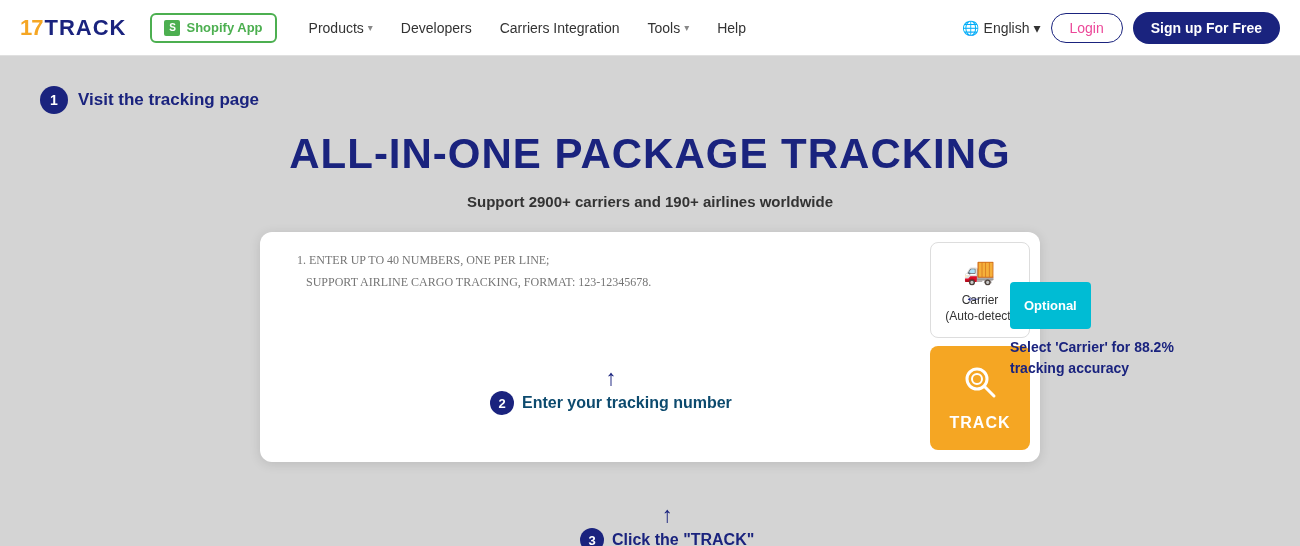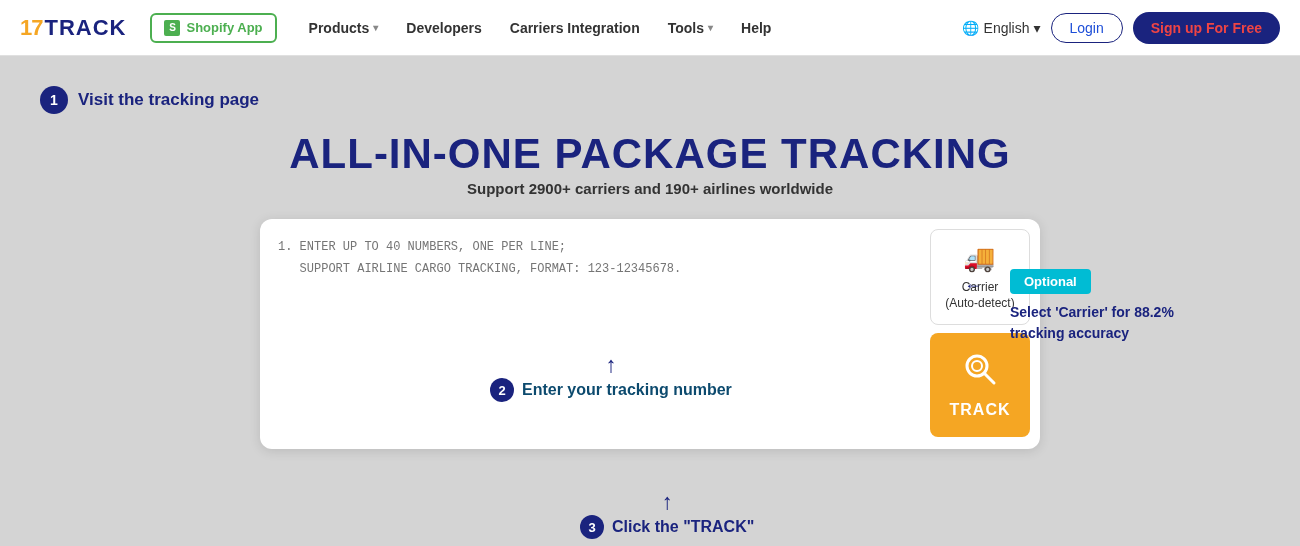--- a/index.html
+++ b/index.html
@@ -74,21 +74,20 @@
     .nav-link {
       padding: 6px 12px;
       font-size: 14px;
       color: #333;
       cursor: pointer;
       border-radius: 4px;
       display: flex;
       align-items: center;
       gap: 4px;
       white-space: nowrap;
-      font-weight: bold;
     }
     .nav-link .caret {
       font-size: 10px;
       color: #888;
     }
     .nav-right {
       display: flex;
       align-items: center;
       gap: 10px;
     }
@@ -96,30 +95,30 @@
       font-size: 14px;
       color: #333;
       display: flex;
       align-items: center;
       gap: 4px;
       cursor: pointer;
     }
     .login-btn {
       border: 1px solid #1a237e;
       background: #fff;
-      color: #1d4ed8;
+      color: #ec4899;
       border-radius: 20px;
       padding: 6px 18px;
       font-size: 14px;
       cursor: pointer;
       font-weight: 500;
     }
     .signup-btn {
       background: #1a237e;
-      color: #ef4444;
+      color: #ffffff;
       border: none;
       border-radius: 20px;
       padding: 8px 18px;
       font-size: 14px;
       cursor: pointer;
       font-weight: 600;
       white-space: nowrap;
     }
 
     
@@ -154,21 +153,21 @@
       color: #1a237e;
     }
 
     
     .page-title {
       text-align: center;
       font-size: 42px;
       font-weight: 900;
       color: #1a237e;
       letter-spacing: 1px;
-      margin-bottom: 2px;
+      margin-bottom: 15px;
     }
     .page-subtitle {
       text-align: center;
       font-size: 15px;
       color: #333;
       font-weight: 600;
       margin-bottom: 22px;
     }
 
     
@@ -182,27 +181,28 @@
       box-shadow: 0 2px 12px rgba(0,0,0,0.12);
       overflow: visible;
       padding: 10px;
       gap: 10px;
     }
     .tracking-textarea {
       flex: 1;
       border: none;
       outline: none;
       resize: none;
-      font-family: Liberation Mono, monospace;
+      font-family: Liberation Serif, serif;
       font-size: 12px;
       color: #aaa;
       line-height: 1.8;
       height: 210px;
       padding: 8px;
       background: transparent;
+      margin-left: 19px;
     }
     .tracking-right {
       display: flex;
       flex-direction: column;
       gap: 8px;
       width: 100px;
       flex-shrink: 0;
     }
     .carrier-btn {
       background: #fff;
@@ -351,21 +351,21 @@
       <div style="display:flex; align-items:center; gap:8px;">
         <span class="step-badge-sm">2</span>
         <span style="font-size:16px; font-weight:700; color:#0c4a6e;">Enter your tracking number</span>
       </div>
     </div>
 
     <div style="position:absolute; right: -10px; top: 50px;">
       <div style="position:relative; display:flex; align-items:flex-start; gap: 10px;">
         <div style="position:absolute; left:-46px; top:4px; color:#1a237e; font-size:18px;">←</div>
         <div>
-          <div style="background:#00bcd4; color:white; font-size:13px; font-weight:700; padding:5px 14px; border-radius:4px; display:inline-block;">Optional</div>
+          <div style="background:#00bcd4; color:white; font-size:13px; font-weight:700; padding:16px 14px; border-radius:4px; display:inline-block;">Optional</div>
           <div style="font-size:14px; color:#1a237e; font-weight:700; margin-top:8px; max-width:180px; line-height:1.5;">Select 'Carrier' for 88.2% tracking accuracy</div>
         </div>
       </div>
     </div>
 
     <div style="position:absolute; left: 460px; bottom: -90px; display:flex; flex-direction:column; align-items:center;">
       <div style="font-size:22px; color:#1a237e; line-height:1; margin-bottom:2px;">↑</div>
       <div style="display:flex; align-items:center; gap:8px;">
         <span class="step-badge-sm">3</span>
         <span style="font-size:16px; font-weight:700; color:#1a237e;">Click the "TRACK"</span>

